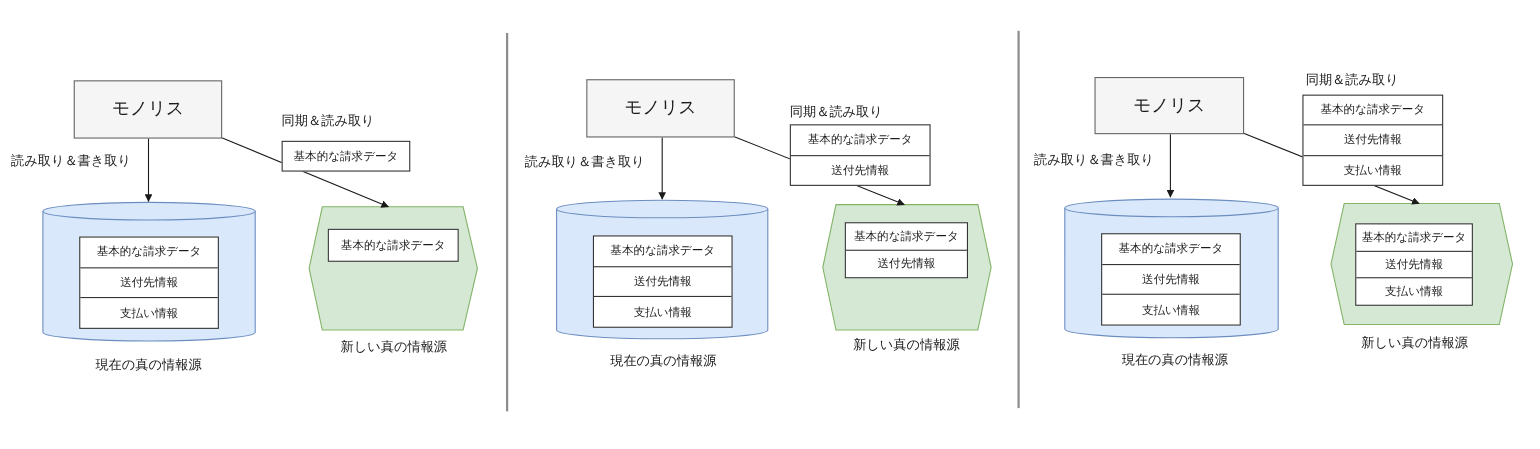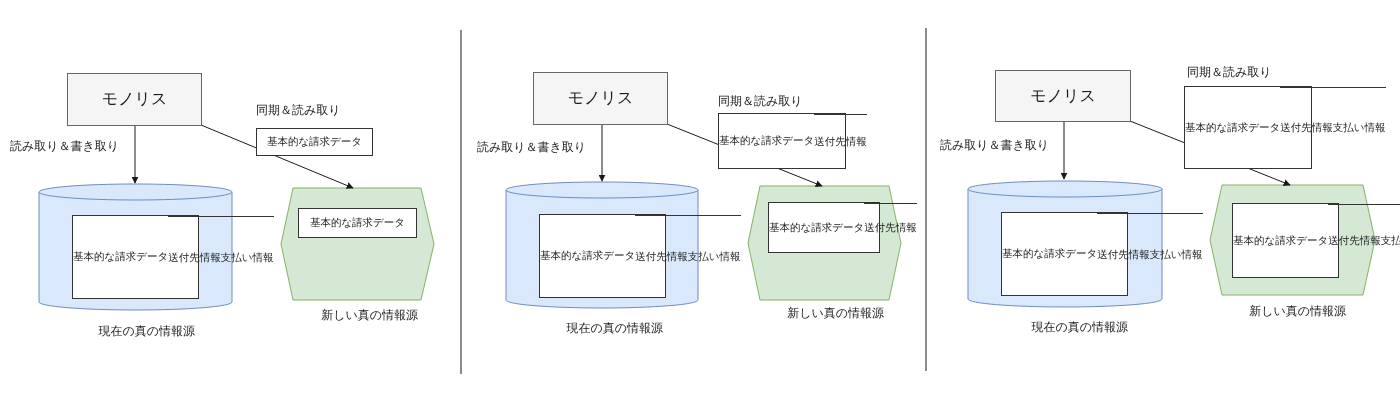--- a/index.html
+++ b/index.html
@@ -4,22 +4,22 @@
 <style>
   html, body { margin: 0; padding: 0; background: #ffffff; }
   body { width: 1400px; height: 408px; position: relative; overflow: hidden;
          font-family: "DejaVu Sans", "Liberation Sans", sans-serif; color: #1a1a1a; }
   svg.wires { position: absolute; left: 0; top: 0; width: 1400px; height: 408px; }
   .abs { position: absolute; box-sizing: border-box; text-align: center; }
   .divider { position: absolute; width: 2px; background: #8c8c8c; }
   .monolith { background: #f5f5f5; border: 1.5px solid #666666; display: flex;
               align-items: center; justify-content: center; font-size: 16px; }
   .label { font-size: 12px; white-space: nowrap; }
-  .caption { font-size: 12px; white-space: nowrap; text-align: right; }
-  .table { background: #ffffff; border: 1.5px solid #333333; display: flex; flex-direction: row; }
+  .caption { font-size: 12px; white-space: nowrap; text-align: center; }
+  .table { background: #ffffff; border: 1.5px solid #333333; display: flex; flex-direction: column; }
   .table .row { flex: 1; display: flex; align-items: center; justify-content: center;
                 font-size: 10.5px; white-space: nowrap; border-top: 1.5px solid #333333; }
   .table .row:first-child { border-top: none; }
 </style>
 </head>
 <body>
 
 <svg class="wires" viewBox="0 0 1400 408">
   <defs>
     <marker id="arrow" viewBox="0 0 10 10" refX="9" refY="5" markerWidth="7" markerHeight="7" orient="auto-start-reverse">

